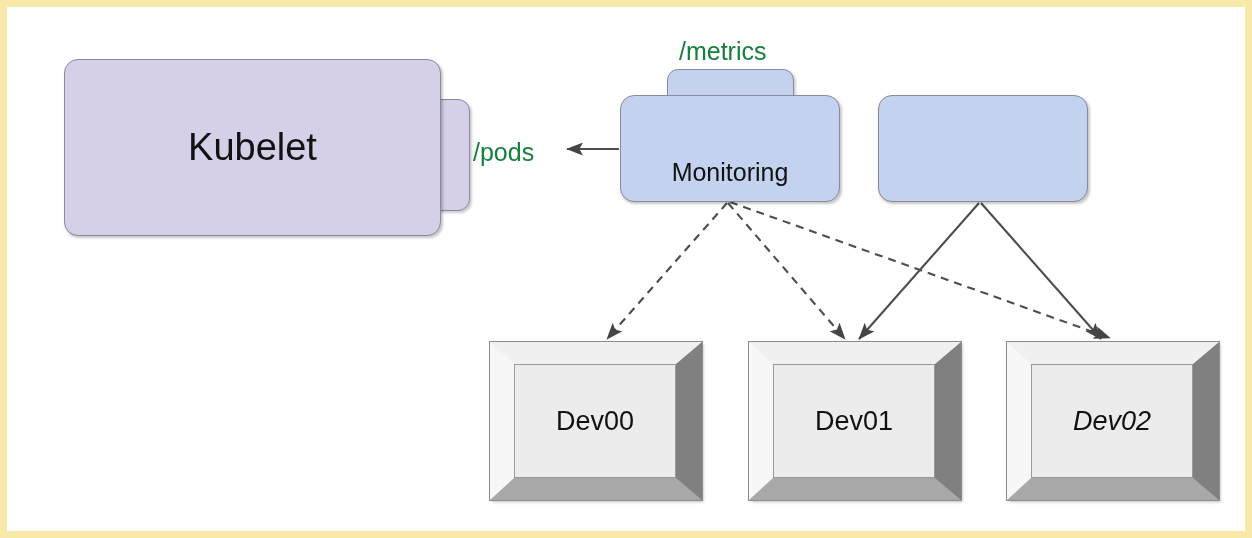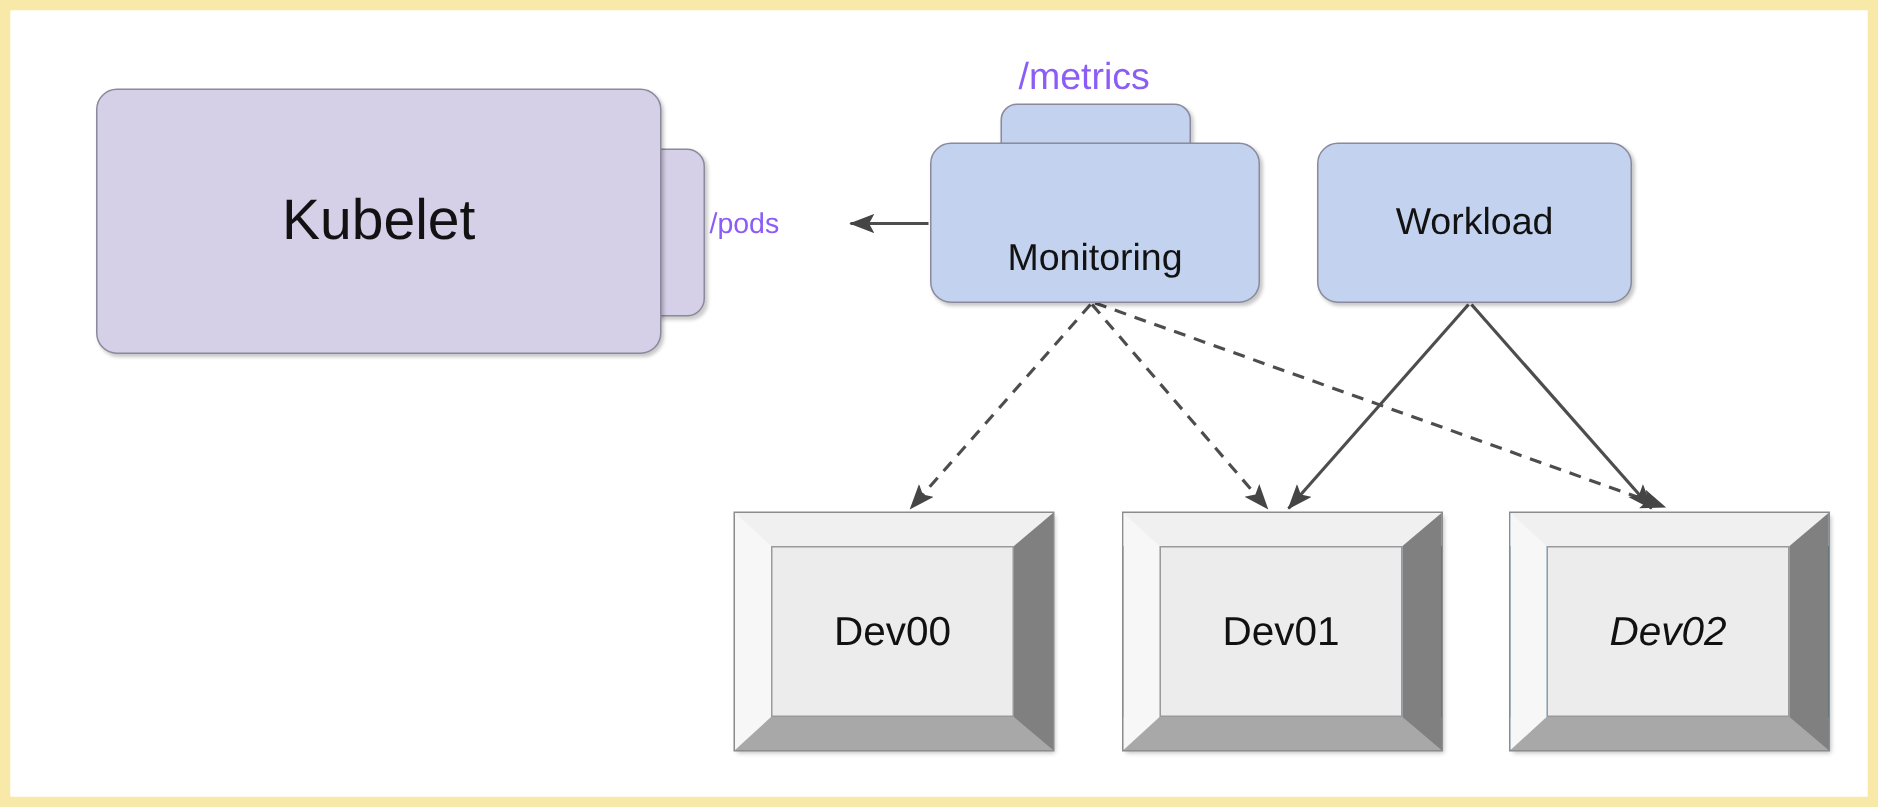--- a/index.html
+++ b/index.html
@@ -66,21 +66,21 @@
     position: absolute;
     border: 1.4px solid #8a8a9c;
     box-shadow: 1.5px 2px 2.5px rgba(0,0,0,0.20);
   }
   .port-tab.purple { background: #d5cfe8; }
   .port-tab.blue   { background: #c3d2ee; }
 
   
   .edge-label {
     position: absolute;
-    color: #8b5cf6;
+    color: #15803d;
     white-space: nowrap;
     line-height: 1;
   }
 
   
   .device-box {
     position: absolute;
     box-sizing: border-box;
     background: #0c4a6e;
     border-style: solid;
@@ -123,37 +123,36 @@
         </g>
     </svg>
 
     <div class="node" id="kubelet-node">
       <div class="port-tab purple" id="kubelet-pods-port" style="left: 425px; top: 92px; width: 36px; height: 110px; border-radius: 0px 12px 12px 0px; z-index: 0;"></div>
       <div class="pod-box purple" id="kubelet-box" style="position: absolute; left: 57px; top: 52px; width: 375px; height: 175px; z-index: 1;">
         <span style="font-size:38px;">Kubelet</span>
       </div>
     </div>
 
-    <span class="edge-label" id="pods-endpoint-label" style="left:466px; top:133px; font-size:19px;">/pods</span>
+    <span class="edge-label" id="pods-endpoint-label" style="left:466px; top:133px; font-size:25px;">/pods</span>
 
     <div class="node" id="monitoring-daemonset-node">
       <div class="port-tab blue" id="metrics-port" style="left: 660px; top: 62px; width: 125px; height: 40px; border-radius: 11px 11px 0px 0px; z-index: 0;"></div>
       <div class="pod-box blue" id="monitoring-daemonset-box" style="position: absolute; left: 613px; top: 88px; width: 218px; height: 105px; z-index: 1;">
         <span style="font-size:25px; line-height:1.22; display:block;margin-top:48px;">
           <span style="display:block;">Monitoring</span>
         </span>
       </div>
     </div>
 
     <span class="edge-label" id="metrics-endpoint-label" style="left:672px; top:32px; font-size:25px;">/metrics</span>
 
     <div class="node" id="workload-pod-node">
       <div class="pod-box blue" id="workload-pod-box" style="position: absolute; left: 871px; top: 88px; width: 208px; height: 105px;">
         <span style="font-size:25px; line-height:1.22; display:block;">
-          <span style="display:block;">Workload</span>
         </span>
       </div>
     </div>
 
     <div id="device-layer">
         <div class="device-box" style="left: 483px; top: 335px; width: 212px; height: 158px;">
           <div class="device-inner">
             <span style="font-size: 27px;">Dev00</span>
           </div>
         </div>

